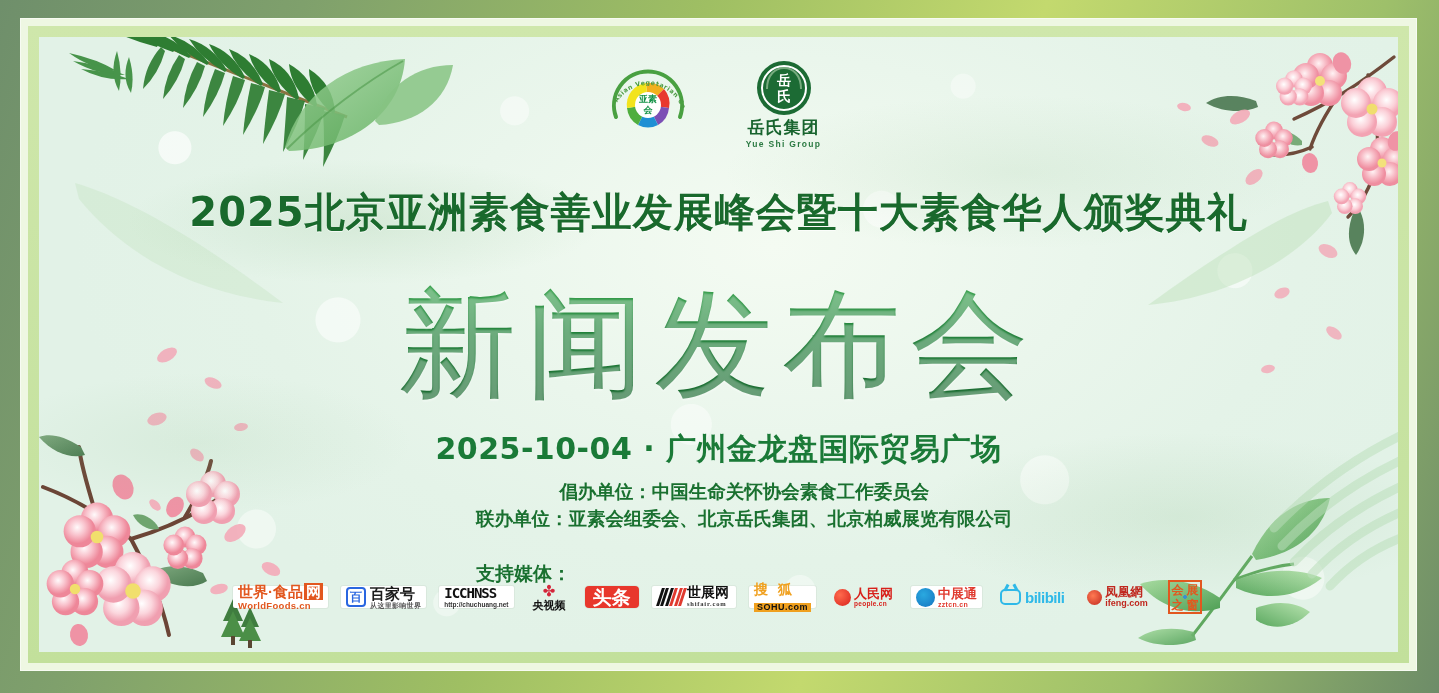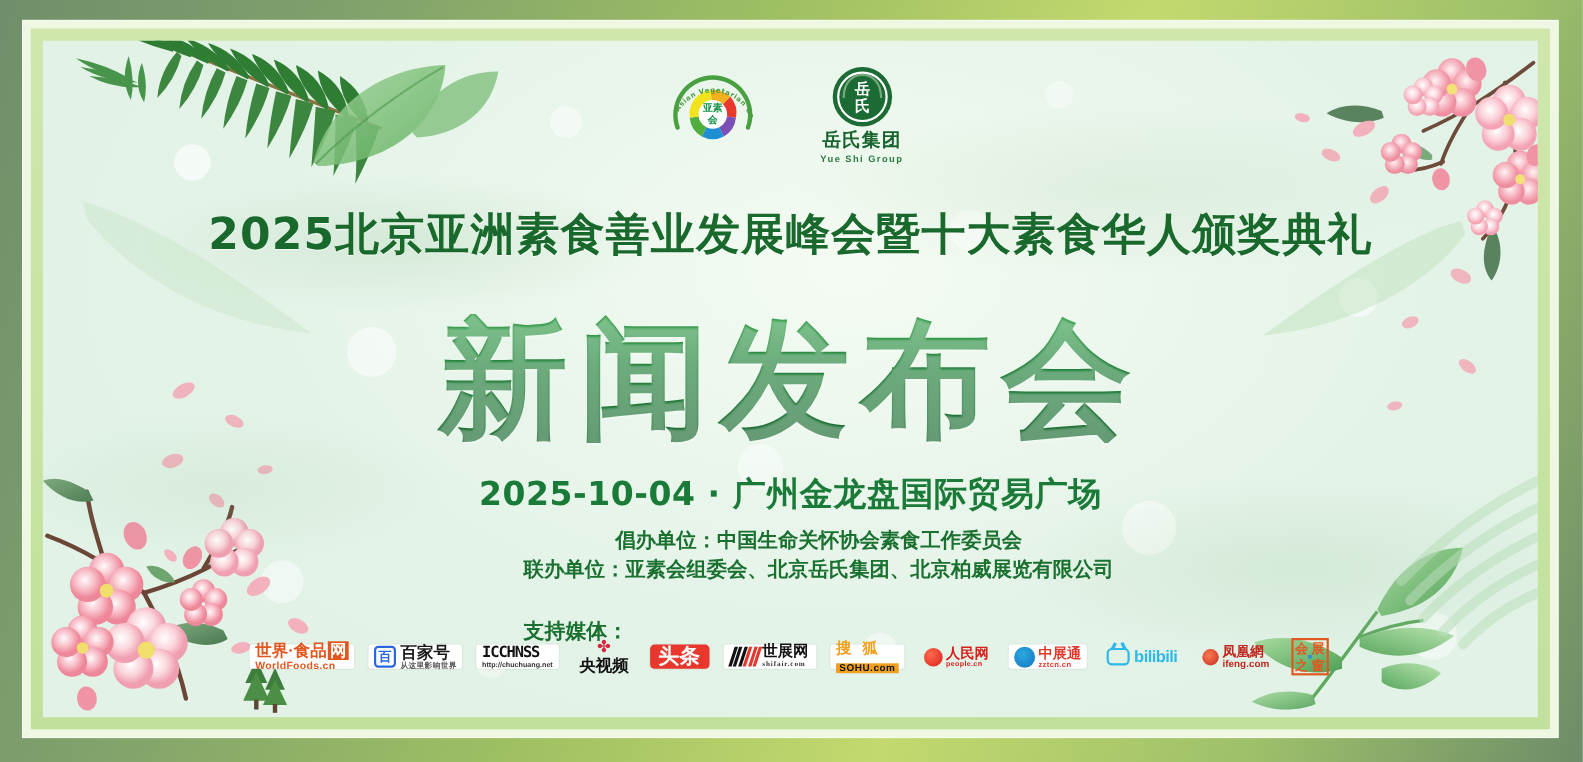--- a/index.html
+++ b/index.html
@@ -90,21 +90,21 @@
     color:#fff; border-radius:17px;
     padding:5px 22px; height:34px;
     font-size:17.5px; font-weight:bold; white-space:nowrap;
     font-family:"DejaVu Sans","Liberation Sans",sans-serif;
     box-shadow:0 1px 3px rgba(0,0,0,.18);
   }
   .info-bar .seg{ display:flex; align-items:center; }
 
   .headline{
     position:absolute; top:248px; left:0; right:0; text-align:center;
-    font-size:118px; font-weight:bold; line-height:1;
+    font-size:118px; font-weight:normal; line-height:1;
     letter-spacing:10px;
     color:#1c7a36;
     font-family:"DejaVu Sans","Liberation Sans",sans-serif;
     background:linear-gradient(180deg,#3aa34f 0%,#1f8038 40%,#14652b 100%);
     -webkit-background-clip:text; background-clip:text;
     -webkit-text-fill-color:transparent;
     text-shadow:0 2px 2px rgba(255,255,255,.35);
   }
 
   .subline{
@@ -152,21 +152,21 @@
   .m-baijia .bj-tx{ display:flex;flex-direction:column;align-items:flex-start;}
   .m-baijia .m-cn{ font-size:15px; color:#1b1b1b;}
   .m-baijia .m-en{ font-size:7px; color:#555; letter-spacing:.3px; margin-top:1px;}
 
   .m-chuchuang{ flex-direction:column; align-items:flex-start; padding:3px 5px;}
   .m-chuchuang .m-cn{ font-size:14px; color:#111; letter-spacing:-1px; font-family:"DejaVu Sans Mono","Liberation Mono",monospace;}
   .m-chuchuang .m-en{ font-size:6.5px; color:#333; letter-spacing:0px; margin-top:2px;}
 
   .m-yangshi{ flex-direction:column; align-items:center; padding:2px 6px;}
   .m-yangshi .ys-mark{ color:#d4263a; font-size:15px; line-height:1; font-weight:bold;}
-  .m-yangshi .m-cn{ font-size:15px; color:#111; margin-top:2px;}
+  .m-yangshi .m-cn{ font-size:11px; color:#111; margin-top:2px;}
 
   .m-toutiao{ background:#e8372c; padding:3px 8px; border-radius:4px;}
   .m-toutiao .m-cn{ font-size:19px; color:#fff; letter-spacing:0px;}
 
   .m-shizhan{ gap:3px; padding:2px 7px;font-family:Liberation Serif, serif;}
   .m-shizhan .sz-bars{ display:flex; gap:1.5px; }
   .m-shizhan .sz-bars i{ display:block; width:3px; height:18px; background:#111; transform:skewX(-18deg);}
   .m-shizhan .sz-bars i.r{ background:#e03a2f; }
   .m-shizhan .sz-tx{ display:flex;flex-direction:column;align-items:flex-start;}
   .m-shizhan .m-cn{ font-size:14px; color:#111;}

